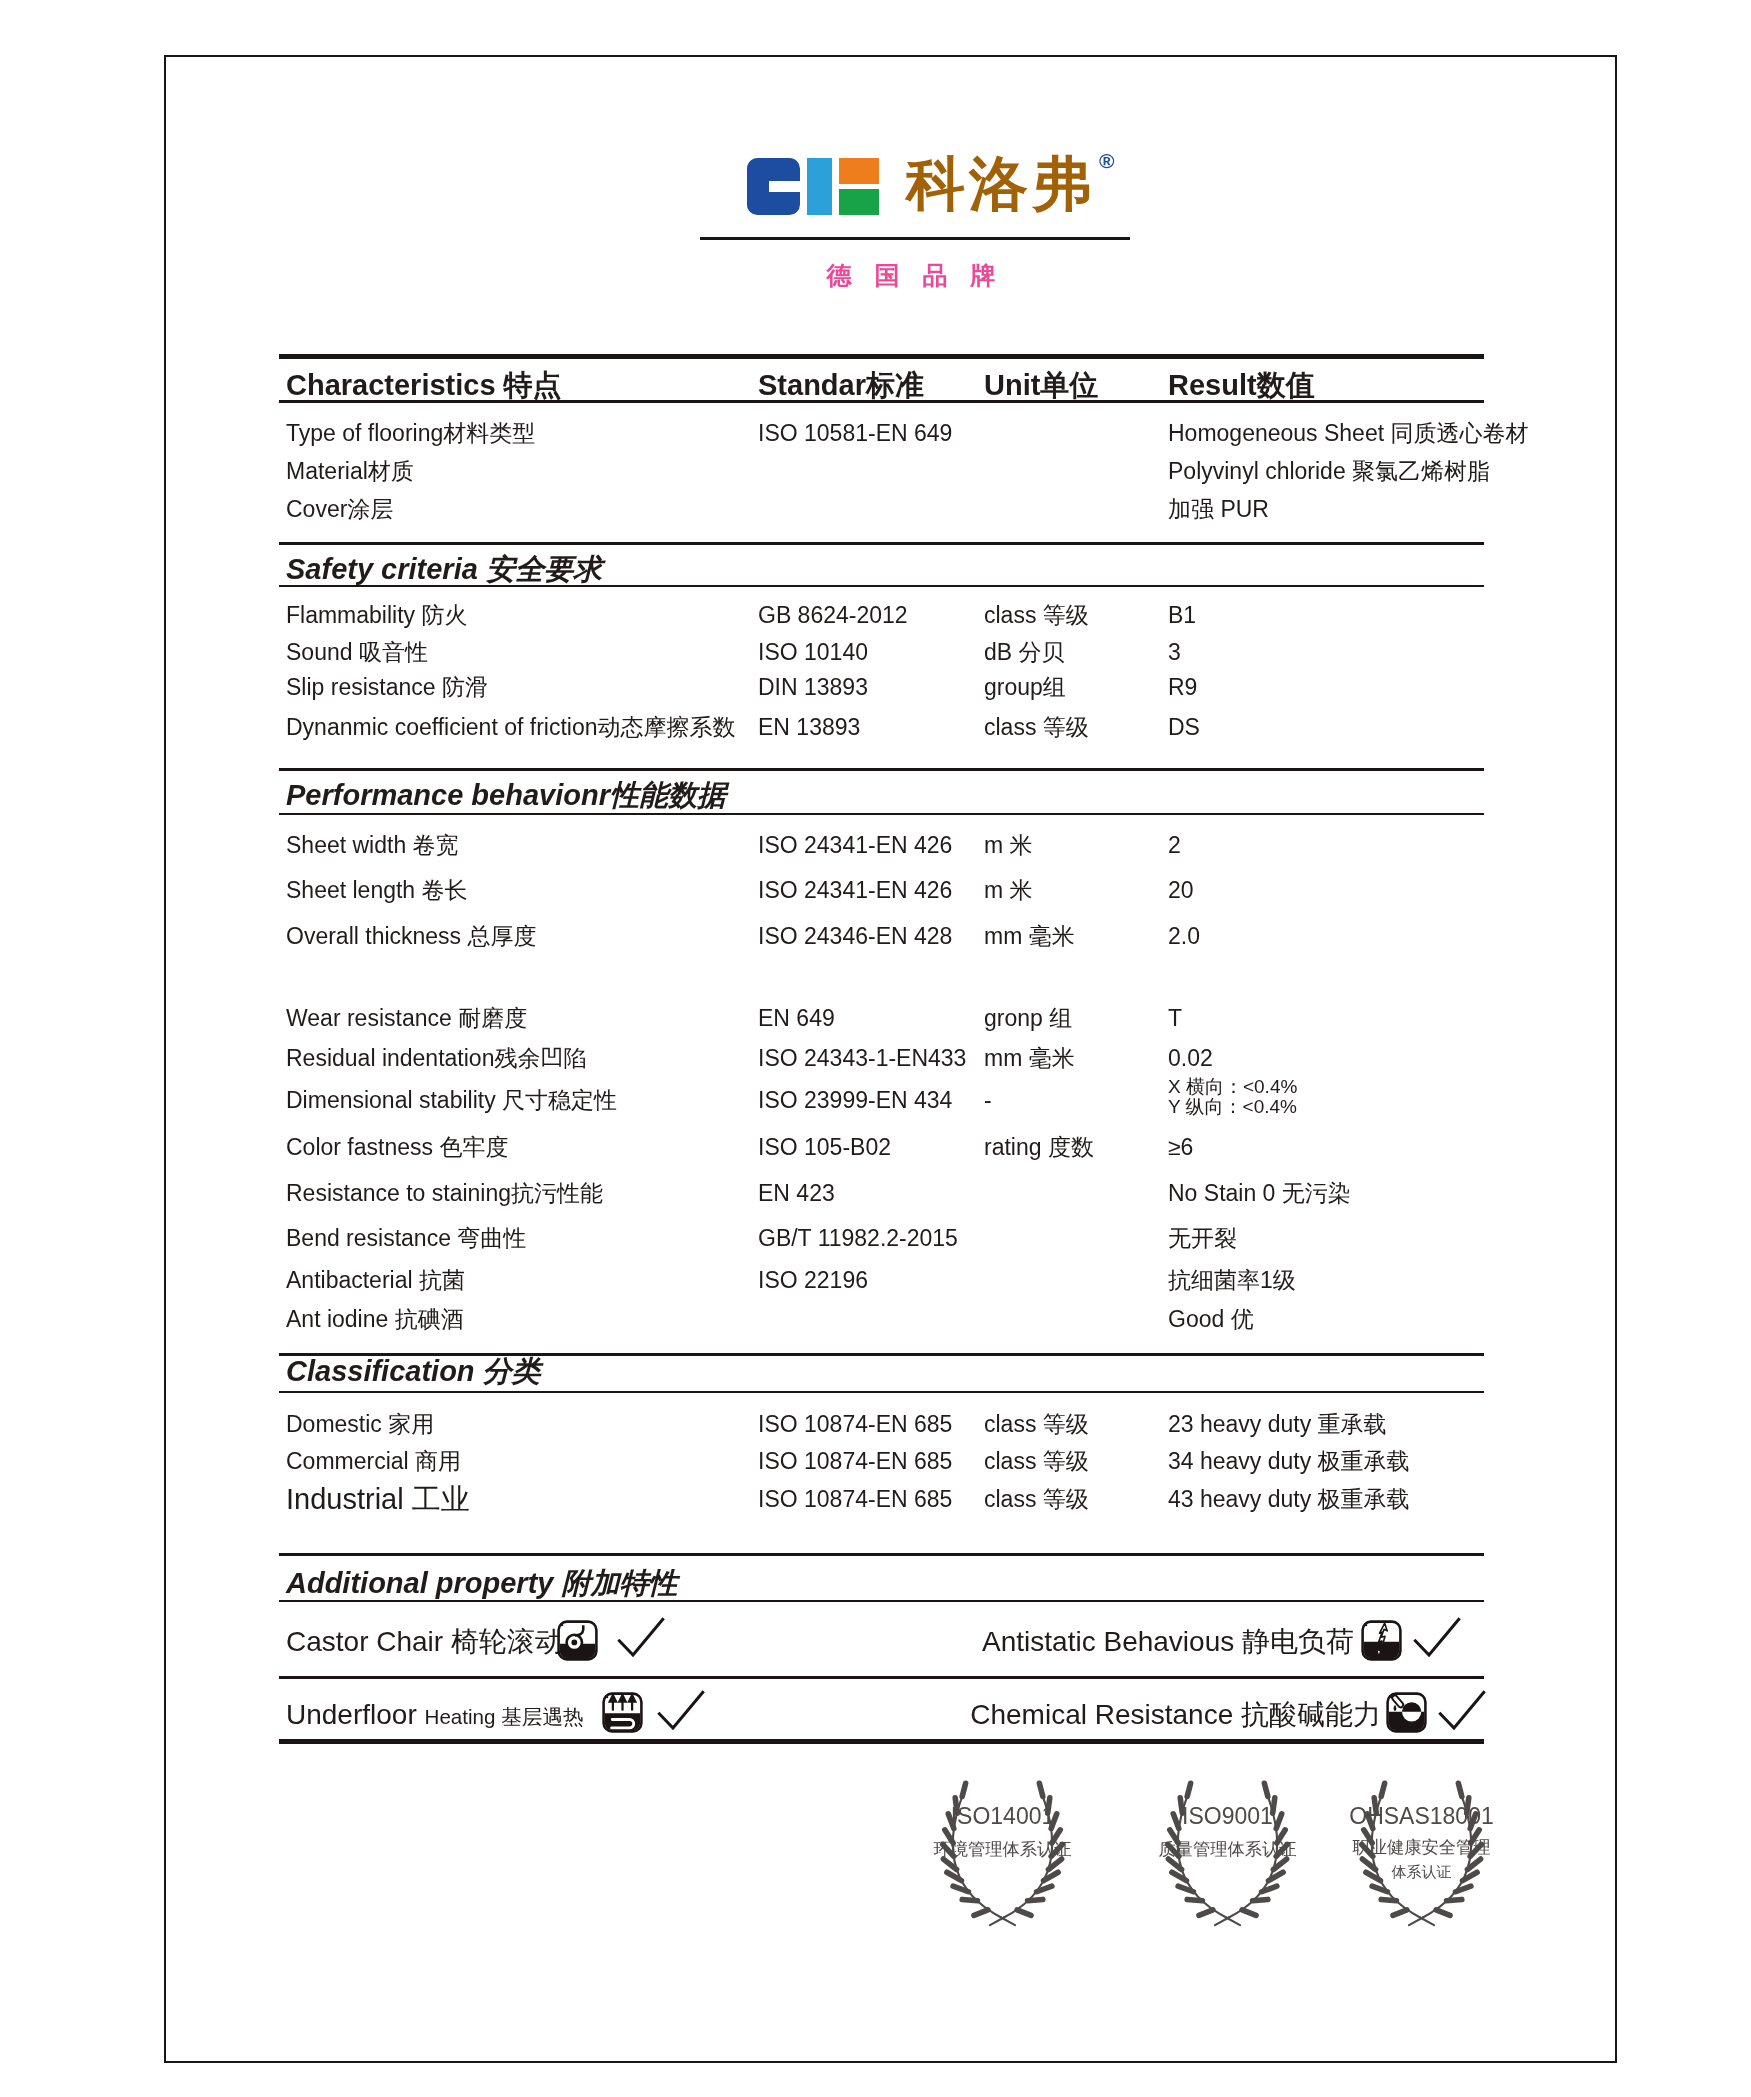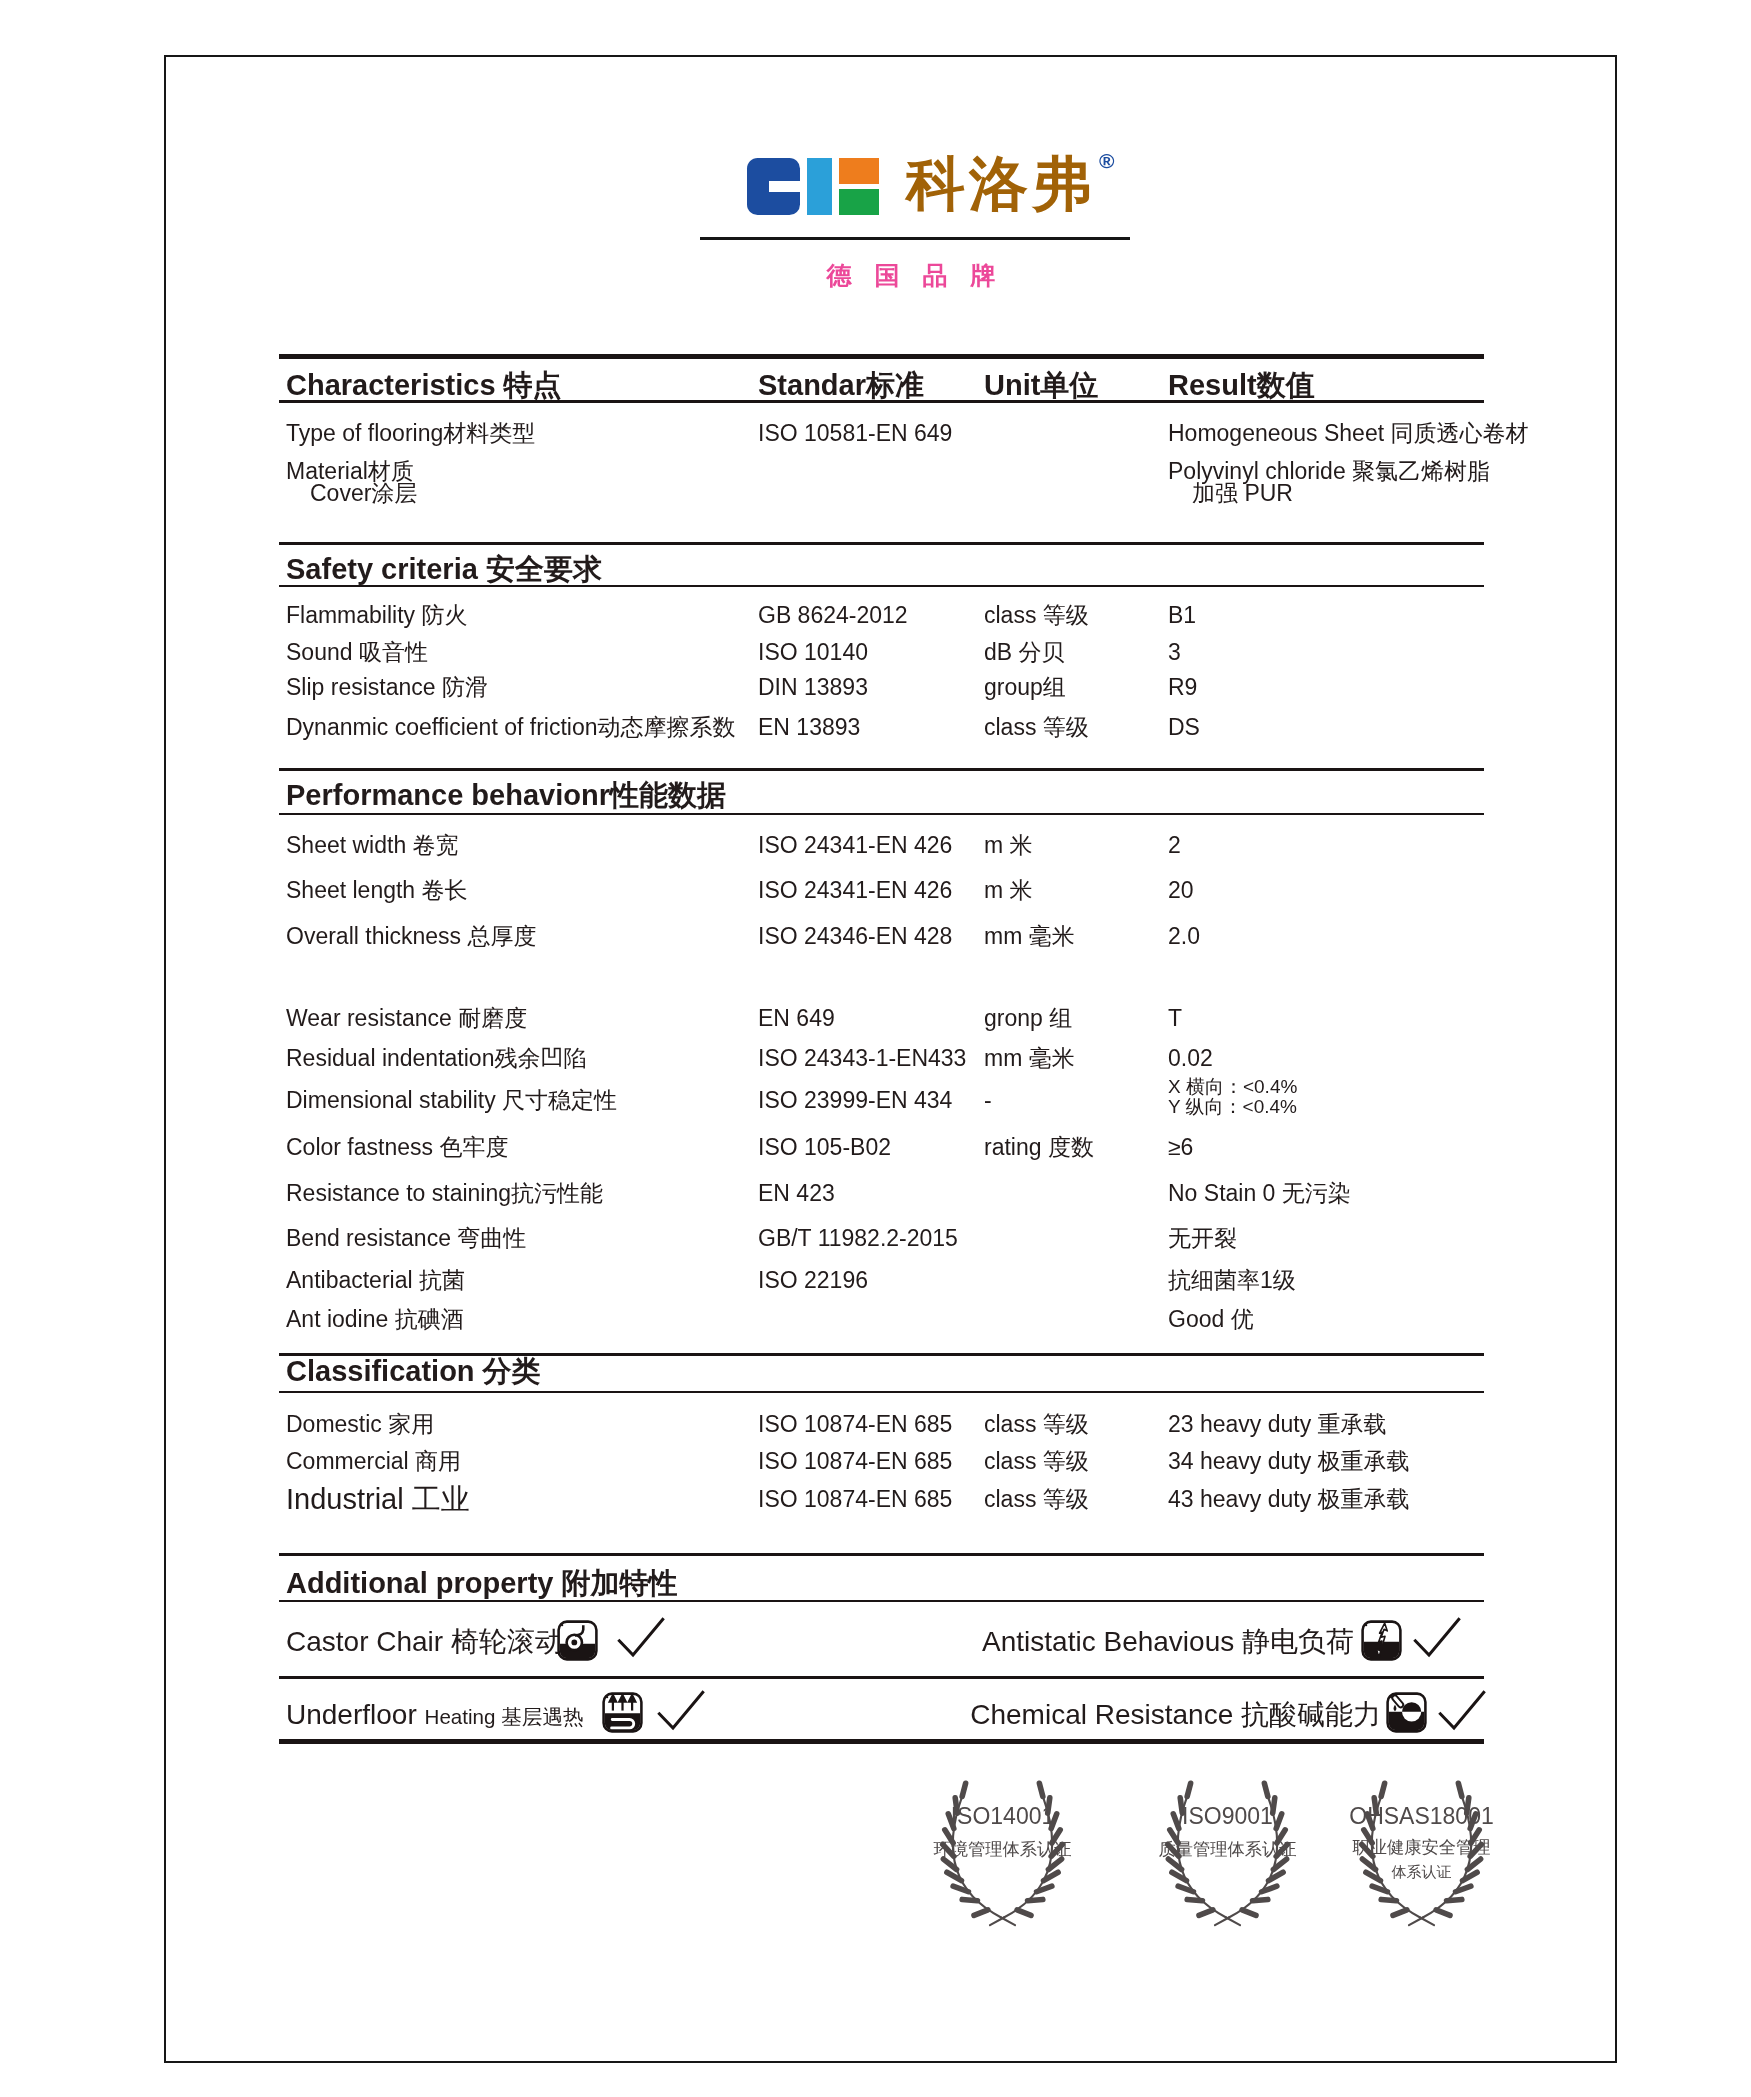--- a/index.html
+++ b/index.html
@@ -16,21 +16,21 @@
   .logotype{left:906px;top:153px;font-size:59px;line-height:63px;font-weight:bold;color:#a16207;letter-spacing:4px;}
   .reg{position:absolute;left:1099px;top:149px;font-size:21px;font-weight:bold;color:#1c4da0;}
   .logo-rule{position:absolute;left:700px;top:237px;width:430px;height:2.7px;background:#161616;}
   .tagline{left:700px;top:259px;width:430px;text-align:center;font-size:25px;font-weight:bold;letter-spacing:8px;color:#ec4899;}
   
   .hr{position:absolute;left:279px;width:1205px;background:#1a1414;}
   .row{position:absolute;left:0;right:0;height:29px;line-height:29px;font-size:23px;}
   .cell{position:absolute;white-space:nowrap;}
   .col-name{left:286px;} .col-std{left:758px;} .col-unit{left:984px;} .col-res{left:1168px;}
   .thead .cell{font-weight:bold;font-size:29px;}
-  .sec-title{position:absolute;left:286px;font-size:29px;font-weight:bold;line-height:32px;white-space:nowrap;}
+  .sec-title{position:absolute;left:286px;font-size:29px;font-weight:bold;line-height:32px;white-space:nowrap;font-style:italic;}
   .two-line{line-height:20.6px;font-size:19px;top:-9.3px;position:relative;}
   .big{font-size:29px;}
   
   .addl{font-size:28px;line-height:29px;}
   .addl .small{font-size:20.6px;}
   .ra{text-align:right;}
   .icon-box{position:absolute;width:41px;height:41px;}
   .check{position:absolute;width:52px;height:44px;}
   
   .badge{position:absolute;width:173px;height:160px;color:#4f4a4a;}
@@ -80,21 +80,21 @@
 
   <div class="row" style="top:419px;">
     <span class="cell col-name">Type of flooring材料类型</span>
     <span class="cell col-std">ISO  10581-EN 649</span>
     <span class="cell col-res">Homogeneous Sheet 同质透心卷材</span>
   </div>
   <div class="row" style="top:457px;">
     <span class="cell col-name">Material材质</span>
     <span class="cell col-res">Polyvinyl chloride 聚氯乙烯树脂</span>
   </div>
-  <div class="row" style="top:479px;margin-left:24px;">
+  <div class="row" style="top:495px;">
     <span class="cell col-name">Cover涂层</span>
     <span class="cell col-res">加强 PUR</span>
   </div>
 
   <div class="sec-title" style="top:553px;">Safety criteria 安全要求</div>
   <div class="row" style="top:601px;">
     <span class="cell col-name">Flammability 防火</span>
     <span class="cell col-std">GB 8624-2012</span>
     <span class="cell col-unit">class 等级</span>
     <span class="cell col-res">B1</span>

